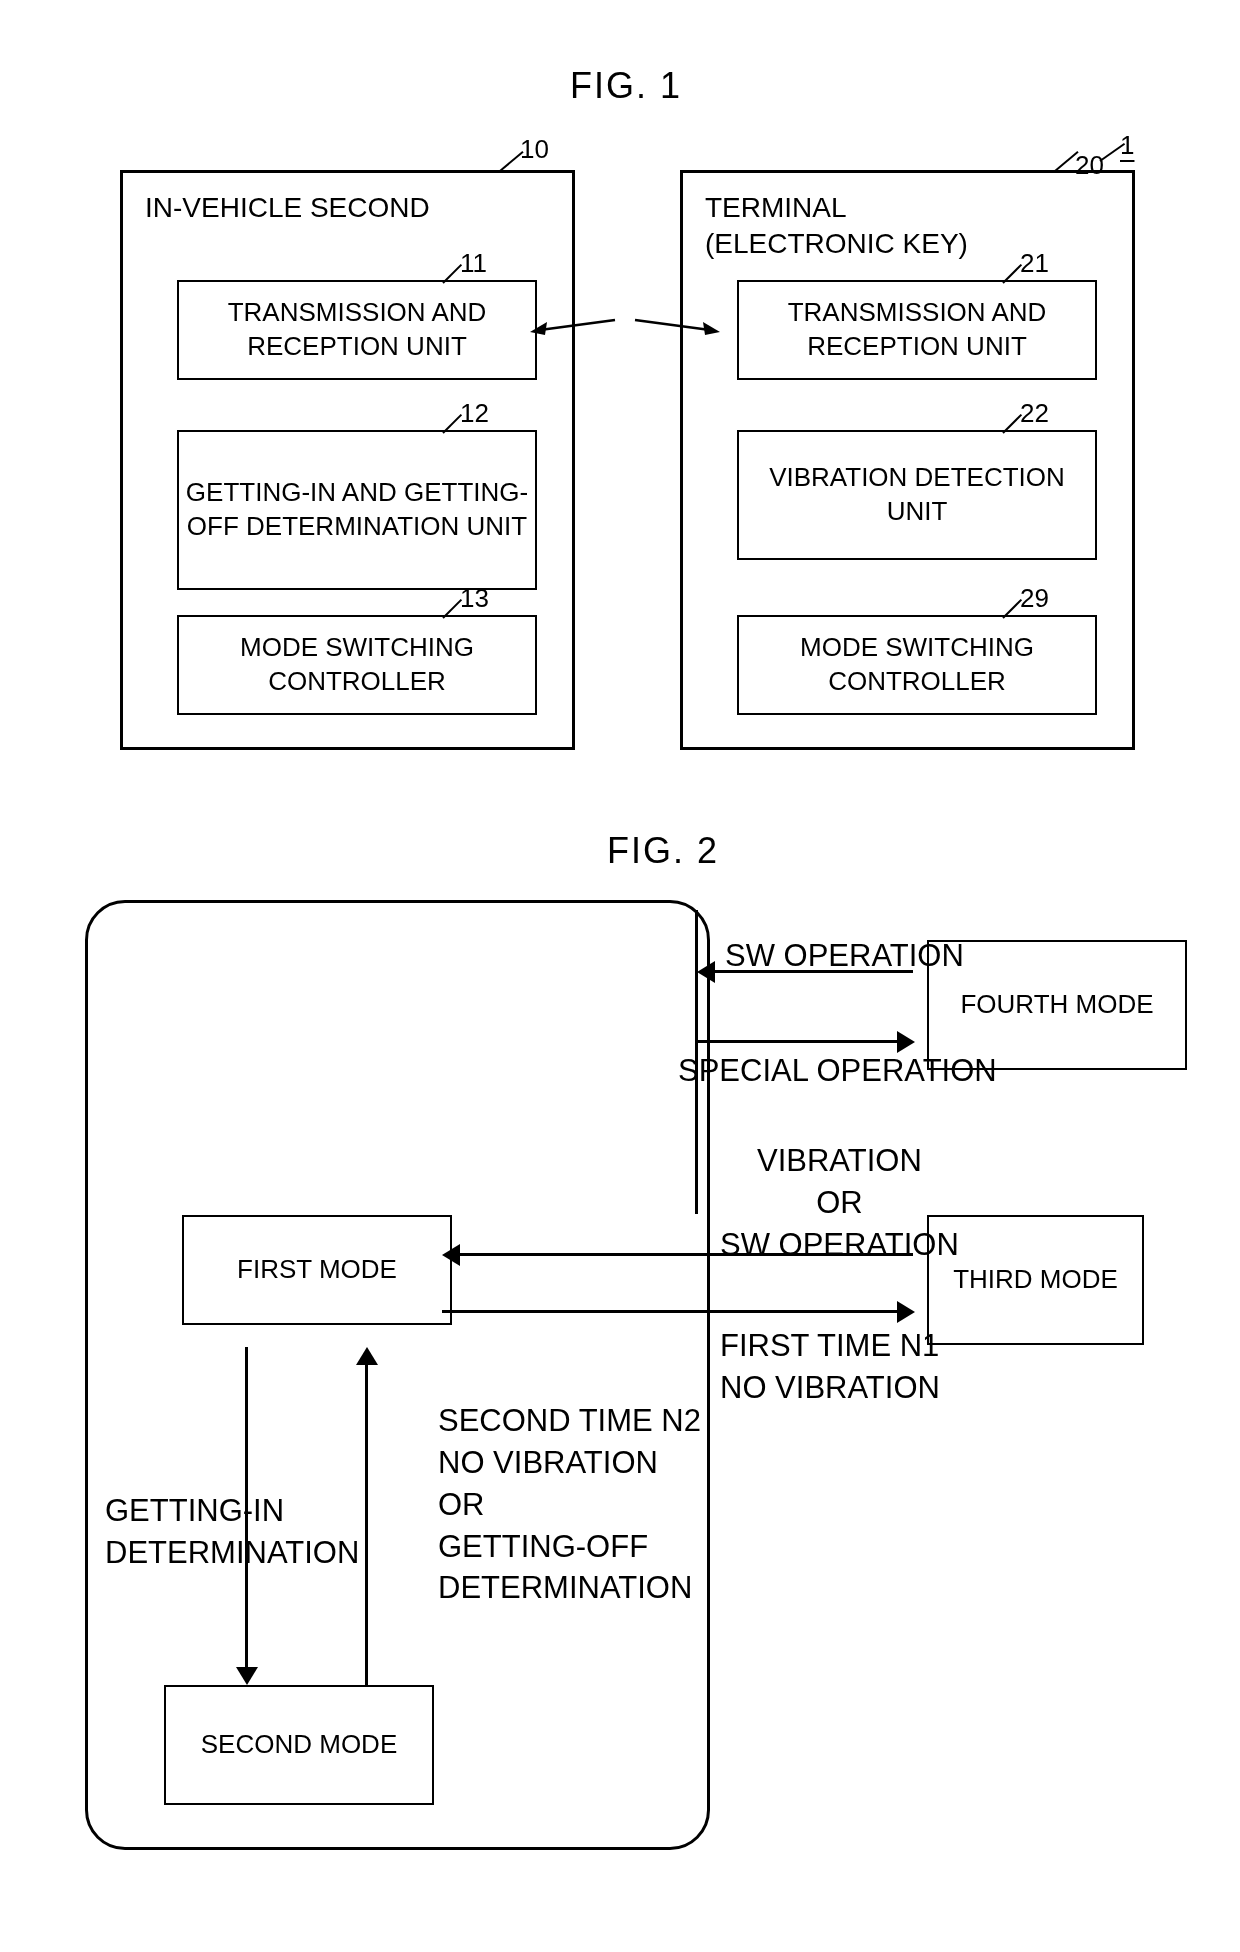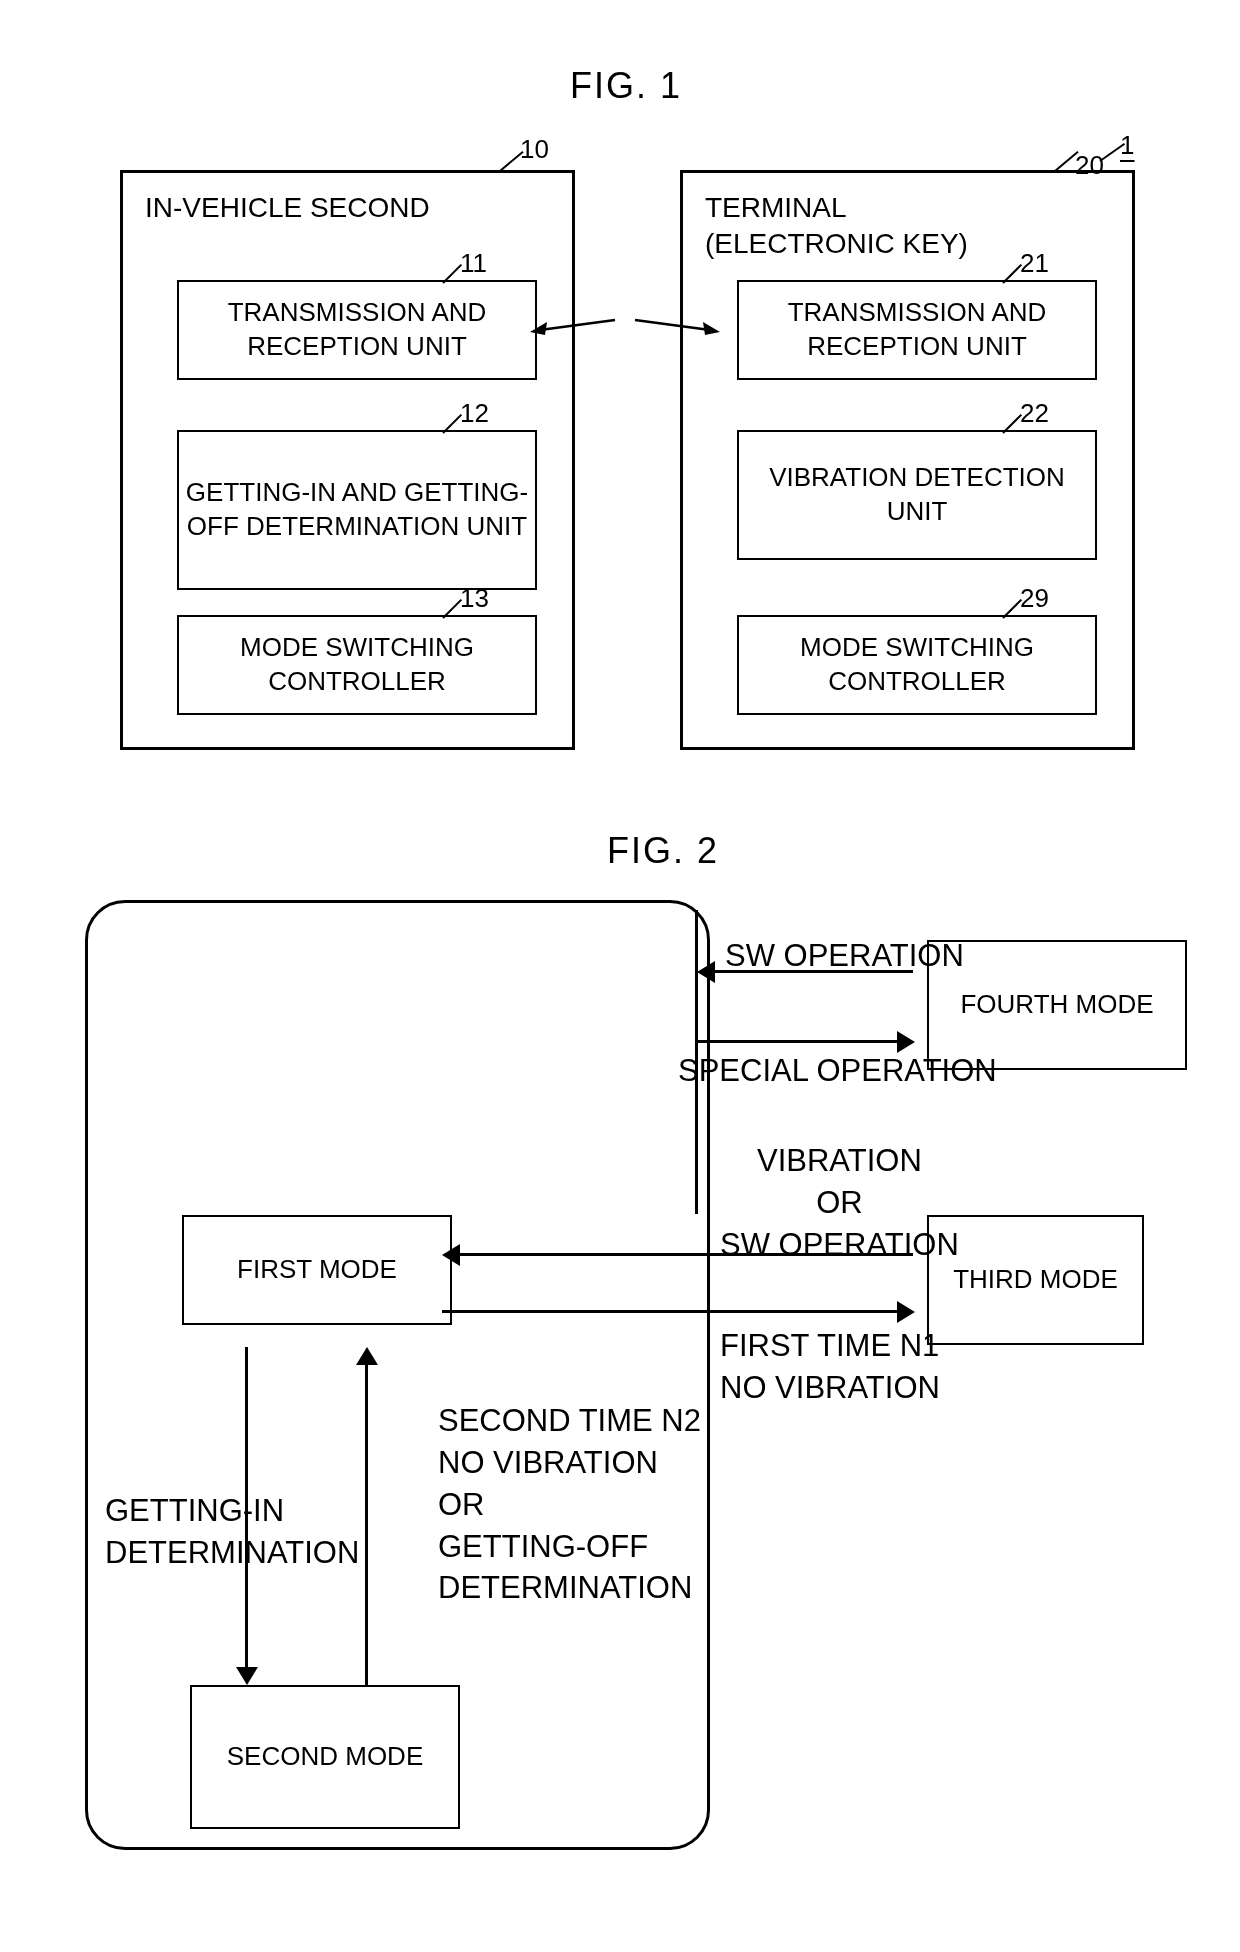--- a/index.html
+++ b/index.html
@@ -143,21 +143,21 @@
 </svg>
 
 <div class="fig-title" style="left:570px; top:830px;margin-left:37px;">FIG. 2</div>
 
 <div class="rounded-box" style="left:85px; top:900px; width:625px; height:950px;"></div>
 
 <div class="inner-box" style="left:170px; top:1215px; width:270px; height:110px;">
   <span>FIRST MODE</span>
 </div>
 
-<div class="inner-box" style="left:178px; top:1685px; width:270px; height:144px;">
+<div class="inner-box" style="left:152px; top:1685px; width:270px; height:120px;">
   <span>SECOND MODE</span>
 </div>
 
 <div class="inner-box" style="left:915px; top:1215px; width:217px; height:130px;">
   <span>THIRD MODE</span>
 </div>
 
 <div class="inner-box" style="left:915px; top:940px; width:260px; height:130px;">
   <span>FOURTH MODE</span>
 </div>

